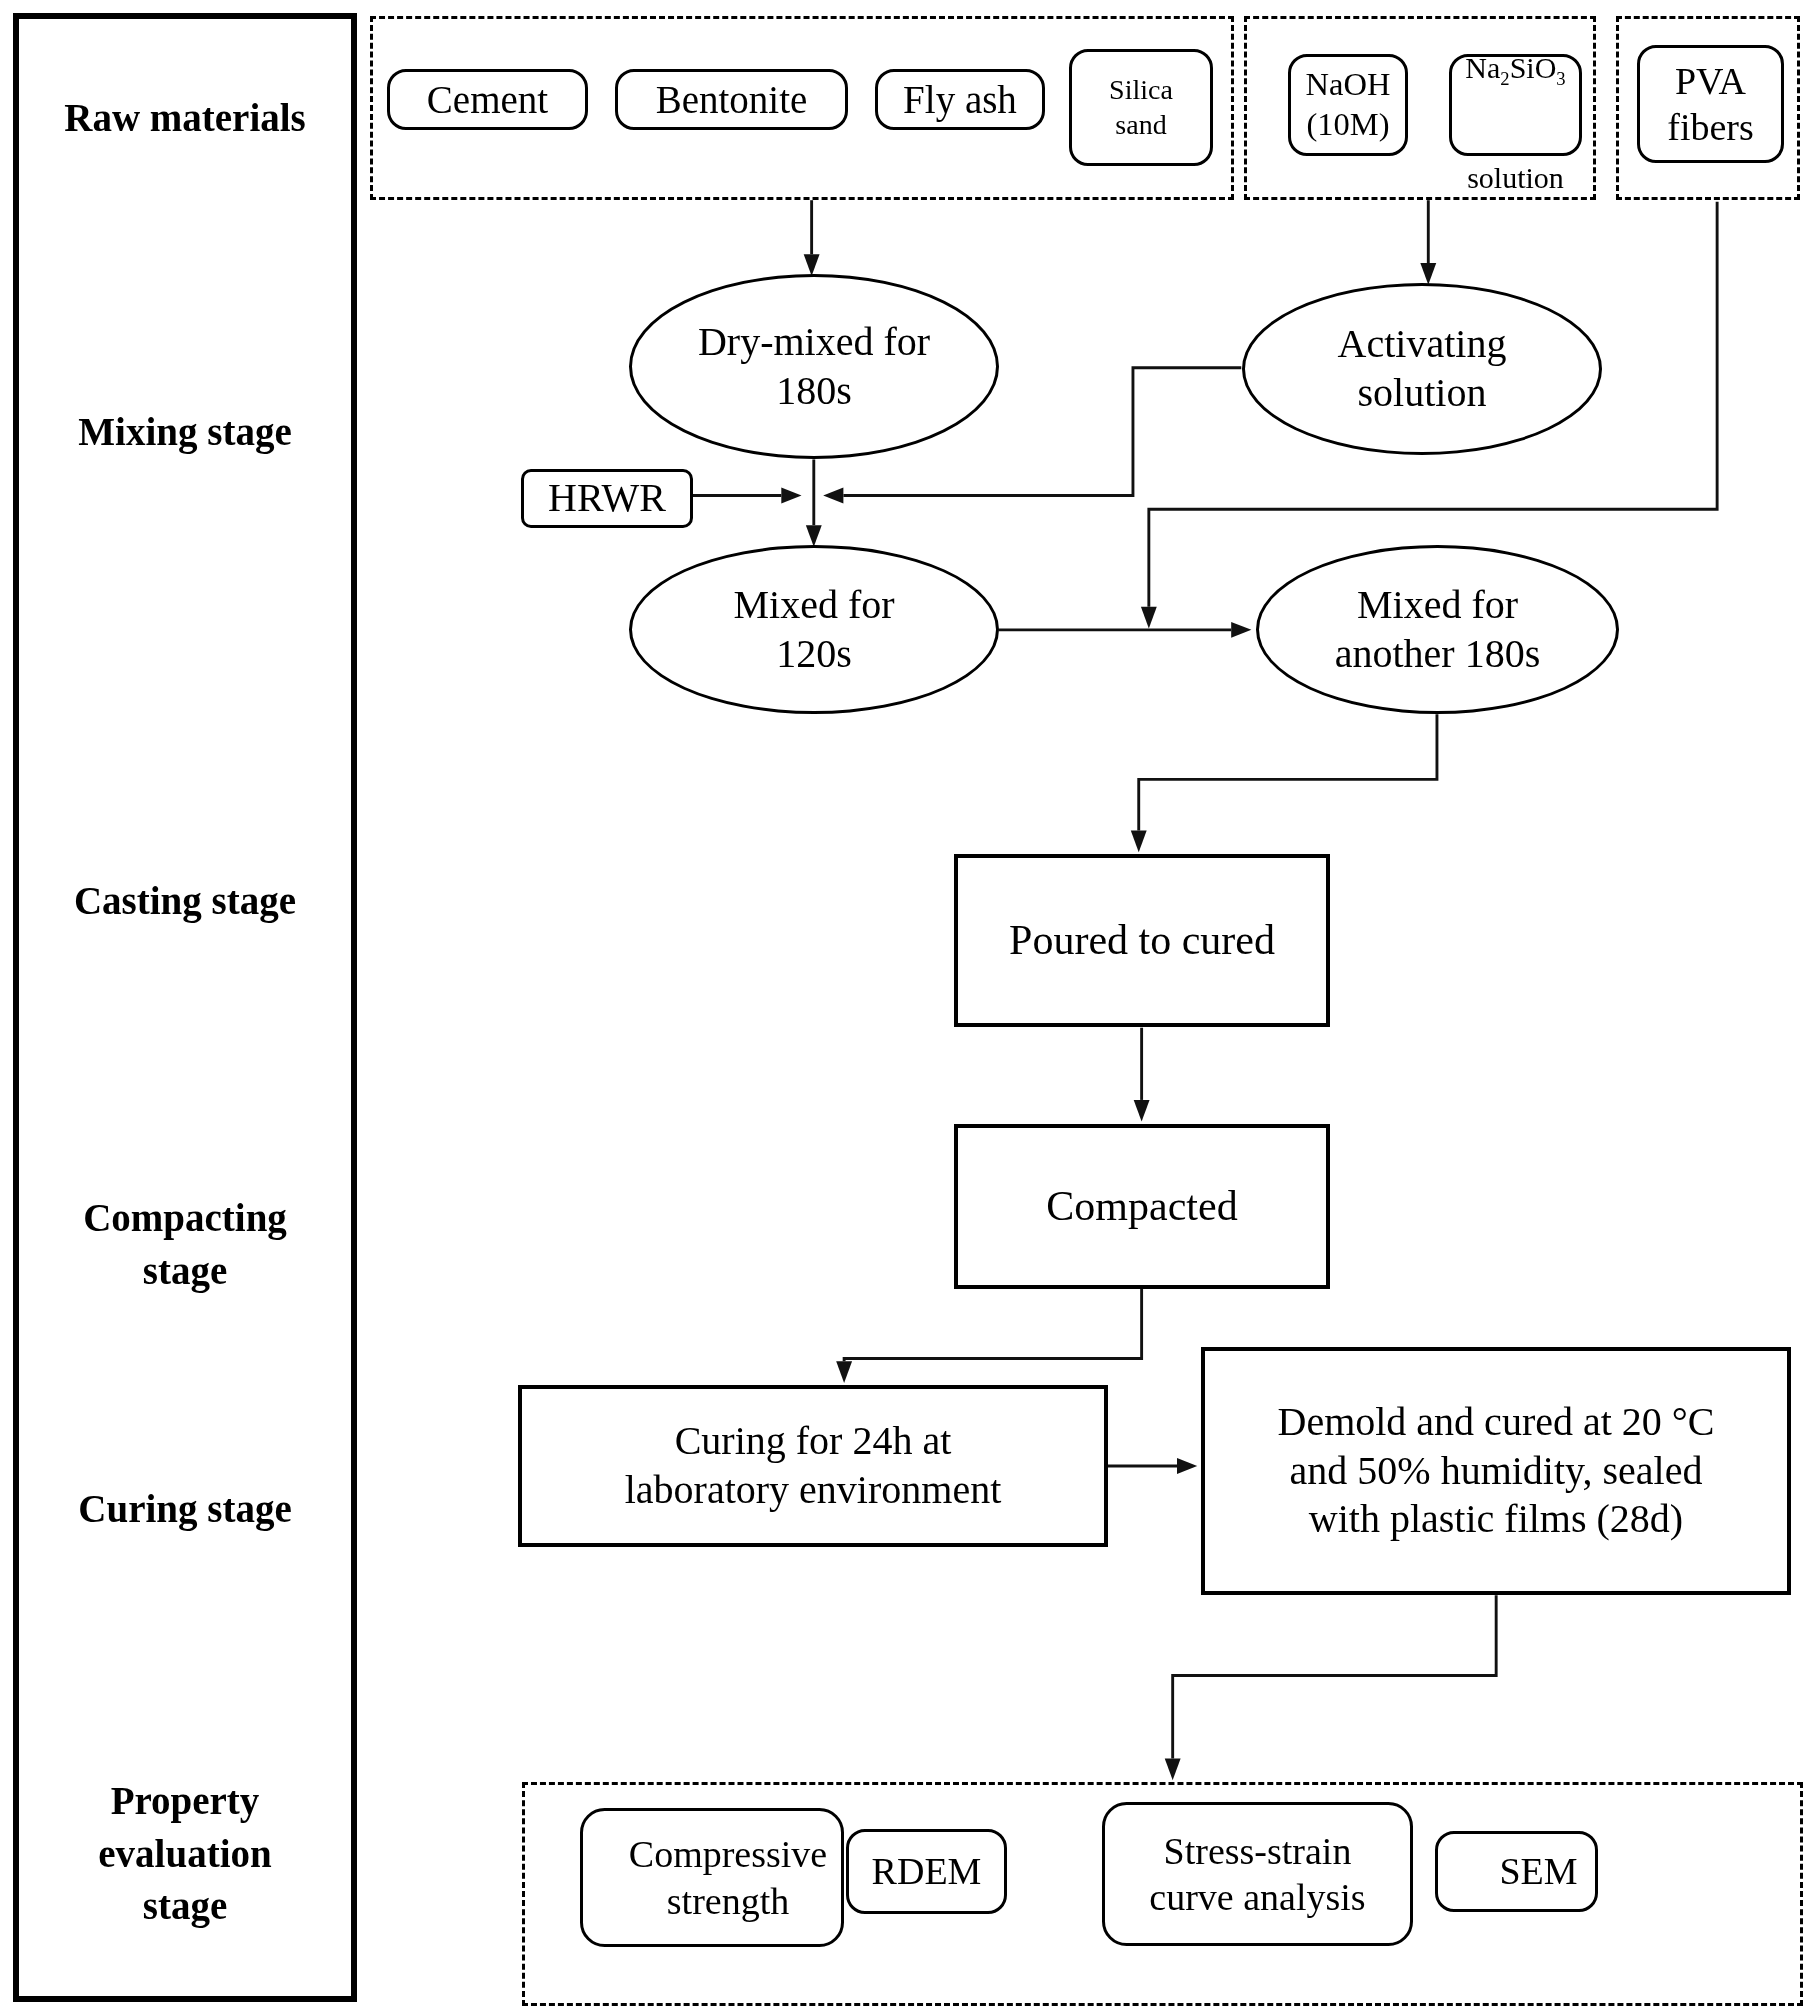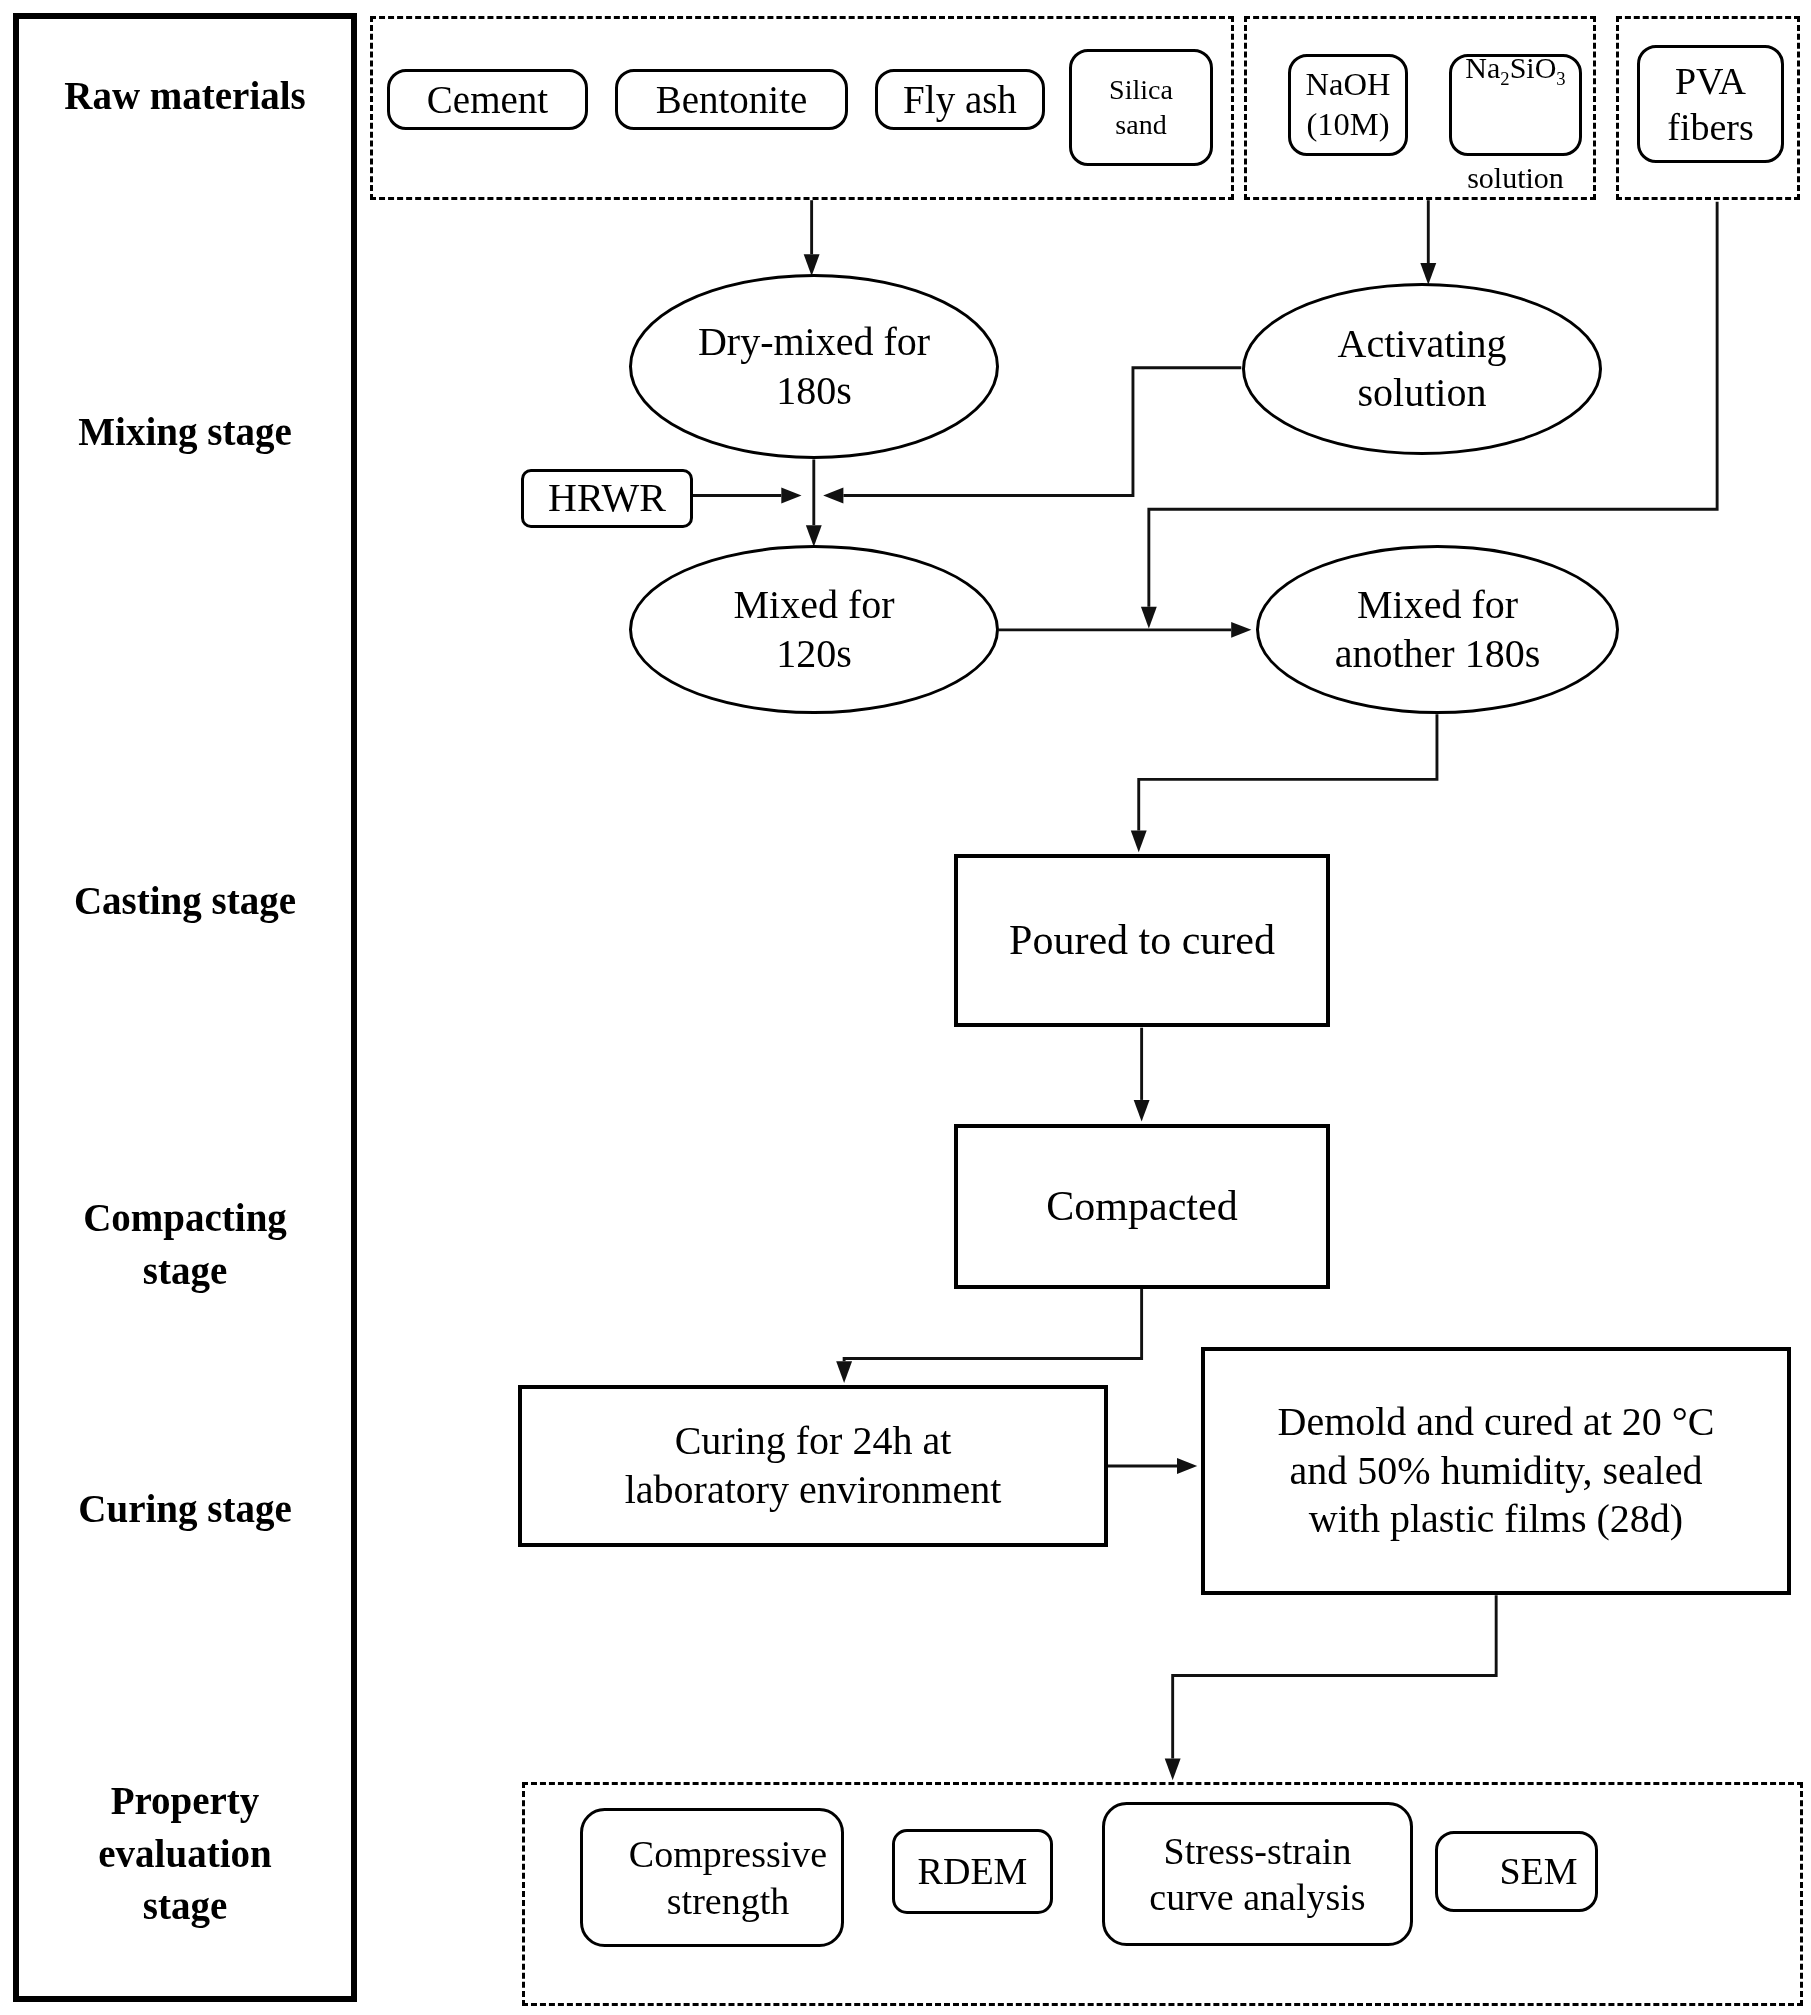--- a/index.html
+++ b/index.html
@@ -82,21 +82,21 @@
       <polygon points="1733,872 1705,861 1705,883"></polygon>
       <polygon points="1577,1180 1566,1150 1588,1150"></polygon>
       <polygon points="1581,1553 1570,1523 1592,1523"></polygon>
       <polygon points="1169,1915 1158,1885 1180,1885"></polygon>
       <polygon points="1658,2030 1630,2019 1630,2041"></polygon>
       <polygon points="1624,2465 1613,2435 1635,2435"></polygon>
     </g>
   </svg>
 
   <div class="sidebar" style="left:13px;top:13px;width:344px;height:1989px;"></div>
-  <div class="stage-label" style="top:70px;">Raw materials</div>
+  <div class="stage-label" style="top:92px;">Raw materials</div>
   <div class="stage-label" style="top:406px;">Mixing stage</div>
   <div class="stage-label" style="top:875px;">Casting stage</div>
   <div class="stage-label" style="top:1192px;">Compacting
 stage</div>
   <div class="stage-label" style="top:1483px;">Curing stage</div>
   <div class="stage-label" style="top:1775px;">Property
 evaluation
 stage</div>
 
   <div class="dashed-group" style="left:370px;top:16px;width:864px;height:184px;"></div>
@@ -135,19 +135,19 @@
 
   <div class="node rect" style="left:518px;top:1385px;width:590px;height:162px;font-size:40px;">Curing for 24h at
 laboratory environment</div>
   <div class="node rect" style="left:1201px;top:1347px;width:590px;height:248px;font-size:40px;">Demold and cured at 20 °C
 and 50% humidity, sealed
 with plastic films (28d)</div>
 
   <div class="dashed-group" style="left:522px;top:1782px;width:1281px;height:224px;"></div>
   <div class="node rrect-big" style="left:580px;top:1808px;width:264px;height:139px;font-size:38px;padding-left:32px;">Compressive
 strength</div>
-  <div class="node rrect" style="left:892px;top:1829px;width:161px;height:85px;font-size:38px;border-radius:15px;">RDEM</div>
+  <div class="node rrect" style="left:846px;top:1829px;width:161px;height:85px;font-size:38px;">RDEM</div>
   <div class="node rrect-big" style="left:1102px;top:1802px;width:311px;height:144px;font-size:38px;">Stress-strain
 curve analysis</div>
   <div class="node rrect" style="left:1435px;top:1831px;width:163px;height:81px;font-size:38px;padding-left:44px;">SEM</div>
 
 </div>
 
 
 </body></html>

